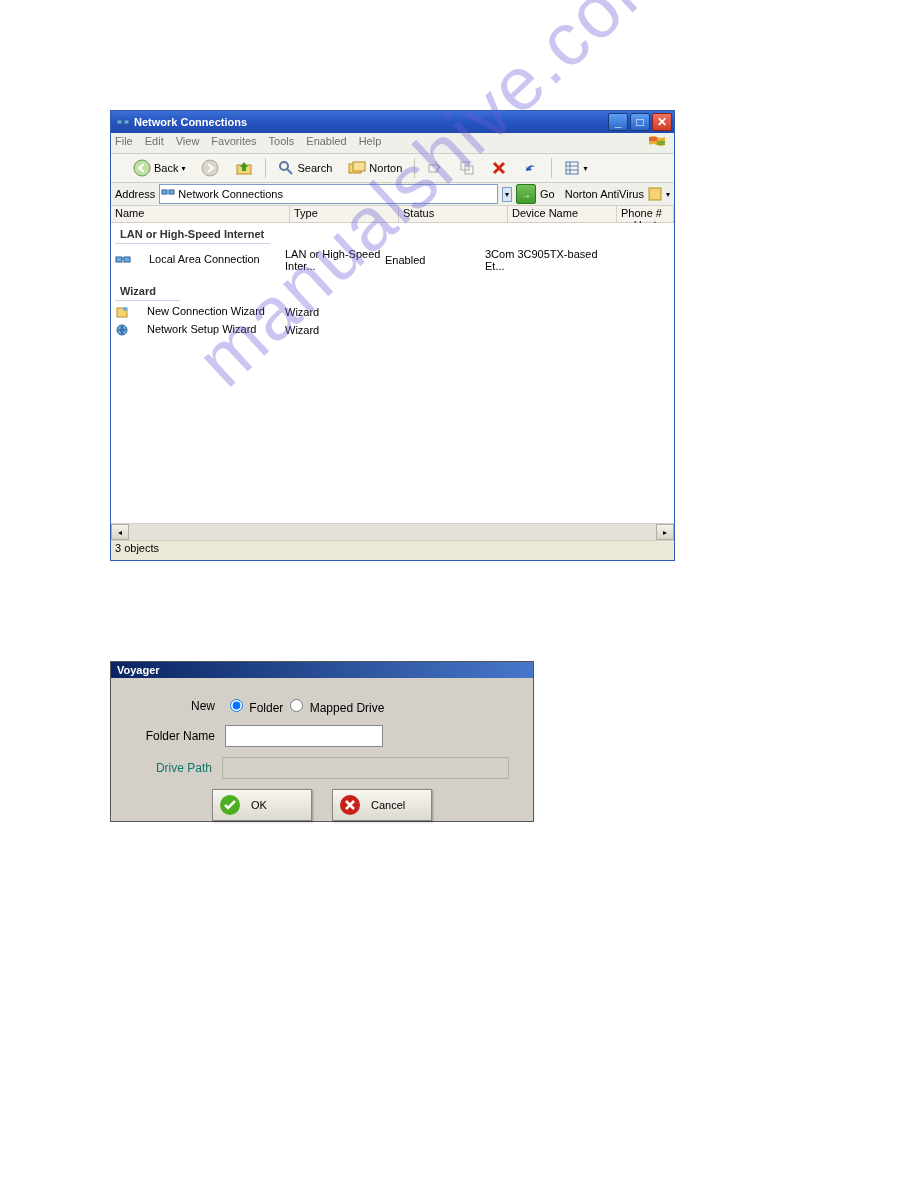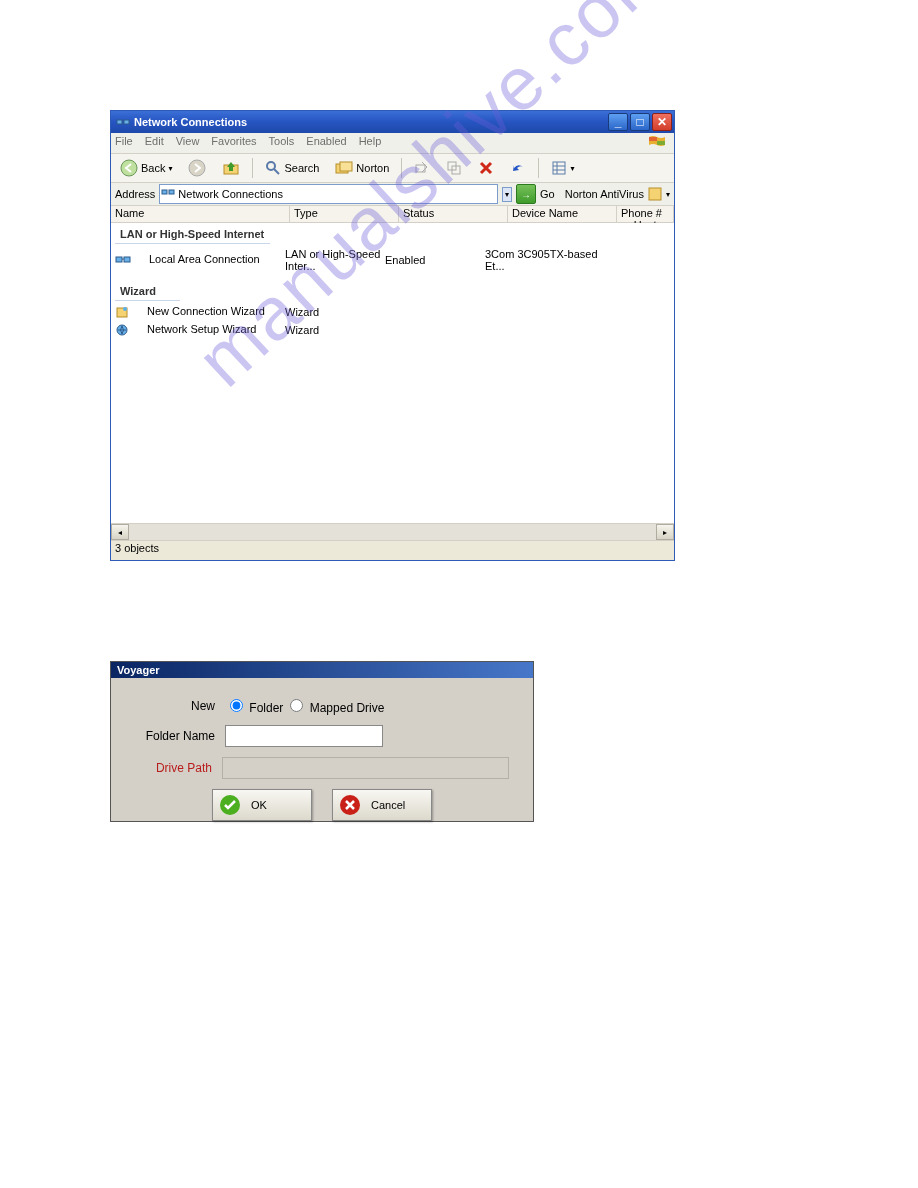--- a/index.html
+++ b/index.html
@@ -7,21 +7,21 @@
 
 .win1{border:1px solid #2d5bb5;background:#ece9d8;width:563px}
 .titlebar{background:linear-gradient(to bottom,#3b6fd6 0%,#2654c1 50%,#1f4aab 100%);height:22px;display:flex;align-items:center;color:#fff;font-weight:bold;padding-left:5px}
 .titlebar svg{margin-right:4px}
 .titlebar .caps{margin-left:auto;display:flex;gap:2px;margin-right:2px}
 .cap{width:18px;height:16px;border-radius:2px;display:flex;align-items:center;justify-content:center;font-family:Arial;font-size:12px;color:#fff}
 .cap.min,.cap.max{background:linear-gradient(to bottom,#5e9ff2,#2b66c8);border:1px solid #1a3b7a}
 .cap.close{background:linear-gradient(to bottom,#f07160,#d23e2a);border:1px solid #8a211a}
 .menubar{background:#f0f0ea;padding:2px 4px;border-bottom:1px solid #d4d0c8;display:flex;gap:12px;color:#6e6e6e}
 .menubar span.last{margin-left:auto;margin-right:4px}
-.toolbar{background:#f5f4ee;height:28px;border-bottom:1px solid #d4d0c8;display:flex;align-items:center;padding:0 3px;gap:4px}
+.toolbar{background:#f5f4ee;height:28px;border-bottom:1px solid #d4d0c8;display:flex;align-items:center;padding:0 16px;gap:4px}
 .tbtn{display:flex;align-items:center;gap:3px;padding:2px 5px;border:1px solid transparent;border-radius:3px}
 .tsep{width:1px;height:20px;background:#c8c5bb;margin:0 2px}
 .addr{background:#f0f0ea;height:22px;display:flex;align-items:center;padding:0 4px;border-bottom:1px solid #d4d0c8;gap:4px}
 .addr input{flex:1;height:16px;border:1px solid #7c9ccc;font-size:11px;padding-left:18px}
 .addr .combo{position:relative;flex:1;display:flex}
 .addr .combo svg{position:absolute;left:2px;top:1px}
 .gobtn{background:linear-gradient(to bottom,#76c05a,#3f9c2b);width:18px;height:18px;border:1px solid #2b7a1e;border-radius:2px;color:#fff;display:flex;align-items:center;justify-content:center;font-size:10px}
 .listhdr{background:#f5f3eb;display:flex;border-bottom:1px solid #d4d0c8;height:16px}
 .listhdr div{border-right:1px solid #d4d0c8;padding:1px 4px}
 .listarea{background:#fff;height:300px;overflow:hidden;position:relative}
@@ -34,21 +34,21 @@
 .hscroll{height:16px;background:#e4e2d8;border-top:1px solid #d4d0c8;display:flex;align-items:center}
 .hscroll .ar{width:16px;height:14px;background:linear-gradient(#f5f3eb,#d8d5c7);border:1px solid #b0ada0;display:flex;align-items:center;justify-content:center;font-size:8px}
 .hscroll .track{flex:1;background:#efede3}
 .status{background:#ece9d8;height:17px;border-top:1px solid #d4d0c8;padding:1px 4px}
 
 .win2{width:422px;margin-top:100px;border:1px solid #555}
 .tb2{background:linear-gradient(to right,#0a2562,#4777c9);color:#fff;font-weight:bold;padding:2px 6px;font-size:11px}
 .body2{background:#d4d0c8;padding:18px 24px 0 24px}
 .frow{display:flex;align-items:center;margin-bottom:10px}
 .flab{width:80px;text-align:right;margin-right:10px;font-size:12px}
-.flab.dis{color:#b91c1c}
+.flab.dis{color:#0f766e}
 .frow input[type=text]{height:18px;border:1px solid #888;font-size:12px;padding:1px 3px}
 .frow input.dis{background:#d4d0c8;border:1px solid #b4b0a8}
 .brow{display:flex;justify-content:center;gap:20px;margin-top:4px}
 .btn2{width:92px;height:30px;background:linear-gradient(to bottom,#f8f7f2,#dcd9cc);border:1px solid #888;display:flex;align-items:center;padding-left:6px;gap:10px;font-size:11px;box-shadow:1px 1px 2px rgba(0,0,0,.3)}
 .watermark{position:absolute;left:180px;top:340px;font-size:75px;color:#6b5fd8;opacity:.35;transform:rotate(-43deg);transform-origin:left top;font-family:Arial;letter-spacing:2px;pointer-events:none;font-weight:400}
 </style>
 </head>
 <body>
 
 <div class="page">

